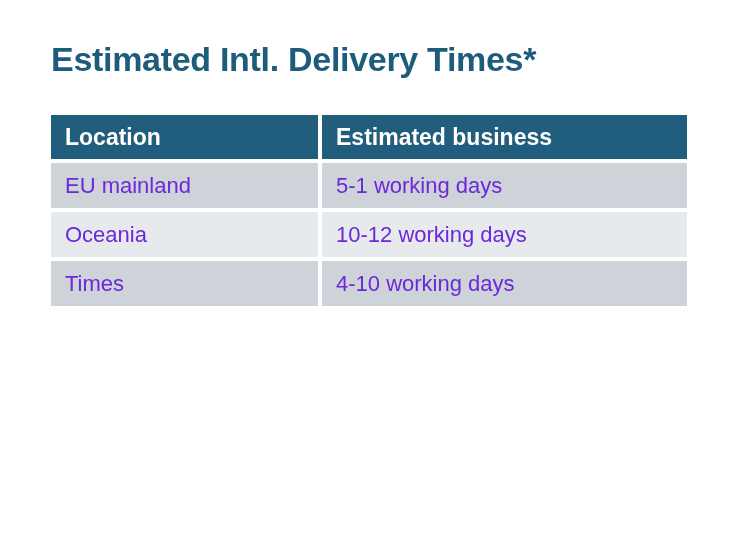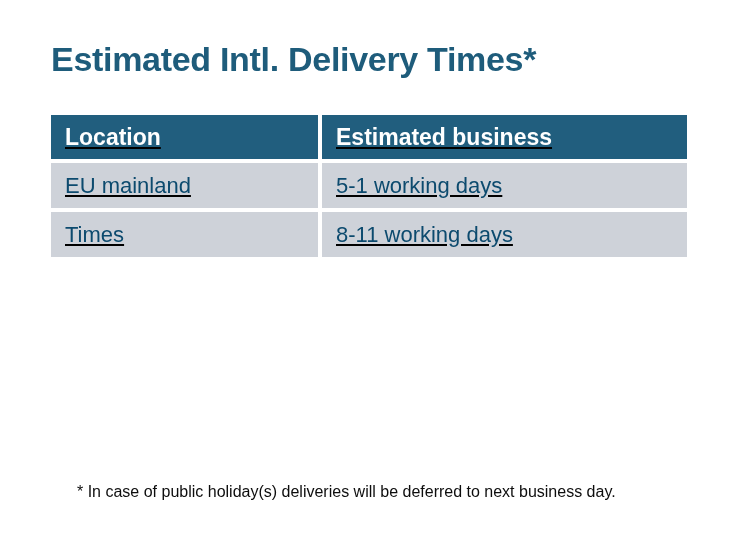--- a/index.html
+++ b/index.html
@@ -34,31 +34,30 @@
   }
   .delivery-table {
     position: absolute;
     left: 51px;
     top: 115px;
     width: 640px;
     border-collapse: separate;
     border-spacing: 4px 4px;
     margin: -4px;
     table-layout: fixed;
-    text-decoration: underline;
   }
   .delivery-table td,
   .delivery-table th {
     padding: 0 0 0 14px;
     height: 45px;
     vertical-align: middle;
     text-align: left;
     font-size: 22px;
     font-weight: normal;
-    color: #0c4a6e;
+    color: #6d28d9;
     box-sizing: border-box;
     overflow: hidden;
     white-space: nowrap;
   }
   .delivery-table th {
     background: #215E7E;
     color: #ffffff;
     font-weight: bold;
     font-size: 23px;
     height: 44px;
@@ -93,22 +92,25 @@
       <tr>
         <th>Location</th>
         <th>Estimated business</th>
       </tr>
     </thead>
     <tbody>
       <tr class="row-dark">
         <td>EU mainland</td>
         <td>5-1 working days</td>
       </tr>
+      <tr class="row-light">
+        <td>Oceania</td>
+        <td>10-12 working days</td>
+      </tr>
       <tr class="row-dark">
         <td>Times</td>
-        <td>8-11 working days</td>
+        <td>4-10 working days</td>
       </tr>
     </tbody>
   </table>
 
-  <div class="footnote">* In case of public holiday(s) deliveries will be deferred to next business day.</div>
 
 </div>
 
 </body></html>

